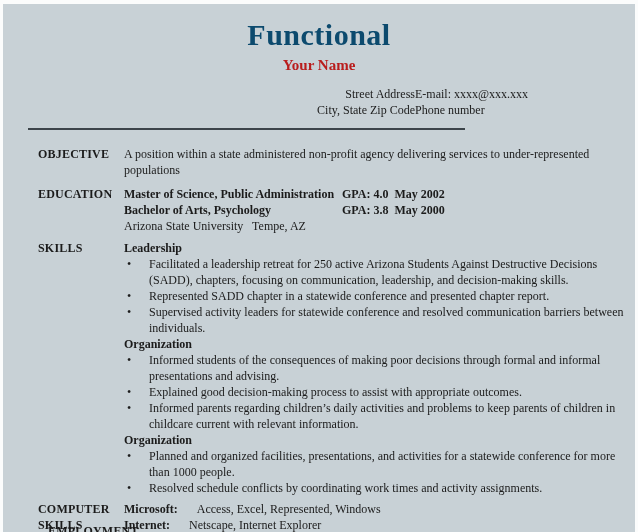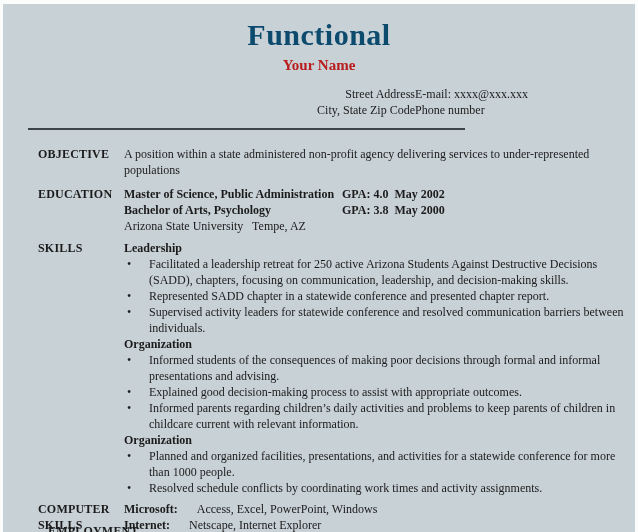--- a/index.html
+++ b/index.html
@@ -177,21 +177,21 @@
       </div>
     </div>
 
     <div class="section sec-computer">
       <div class="sec-label">
         <div>COMPUTER</div>
         <div>SKILLS</div>
       </div>
       <div class="sec-content">
         <div>
-          <span class="cs-prefix">Microsoft:</span><span>Access, Excel, PowerPoint, Windows</span>
+          <span class="cs-prefix">Microsoft:</span><span>Access, Excel, Represented, Windows</span>
         </div>
         <div>
           <span class="cs-prefix">Internet:</span><span>Netscape, Internet Explorer</span>
         </div>
       </div>
     </div>
 
     <div class="clipped-heading">EMPLOYMENT</div>
 
   </div>

